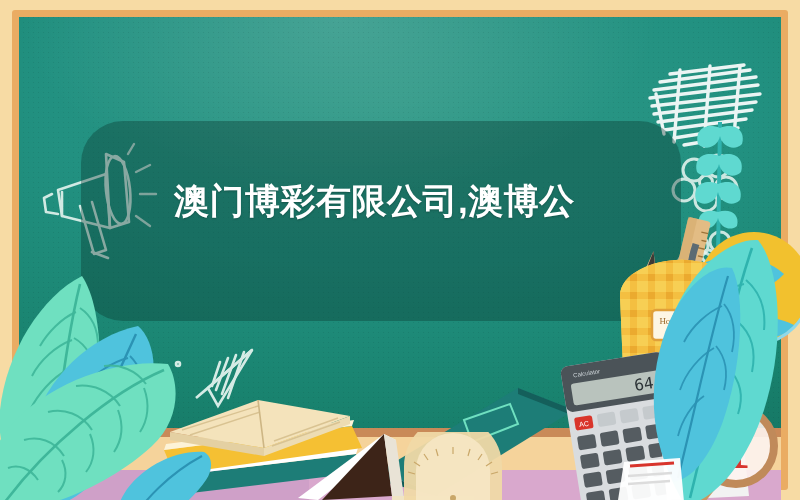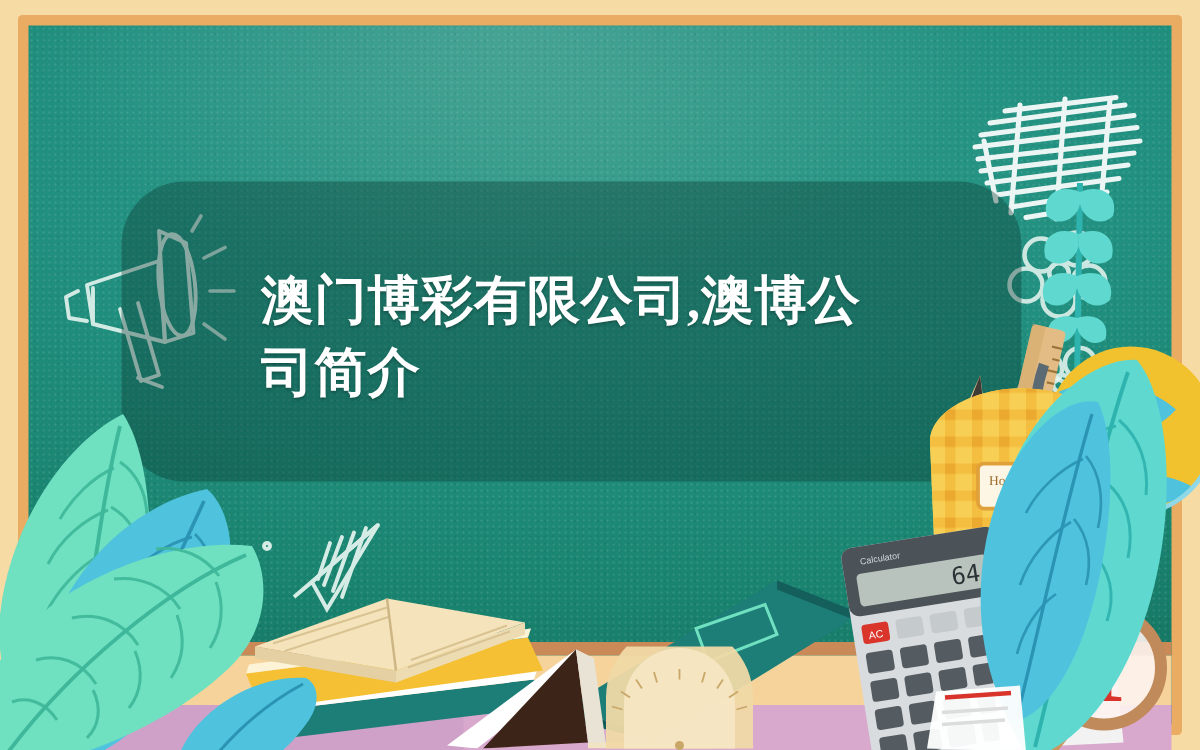--- a/index.html
+++ b/index.html
@@ -82,21 +82,21 @@
     position: absolute;
     left: 174px;
     top: 177px;
     width: 450px;
     color: #ffffff;
     font-size: 35px;
     line-height: 1.36;
     font-weight: 700;
     letter-spacing: .5px;
     text-shadow: 0 1px 2px rgba(0,0,0,.25);
-    font-family: Liberation Serif, serif;
+    font-family: Liberation Sans, sans-serif;
   }
 
   
   .ledge-dark {
     position: absolute;
     left: 19px; bottom: 63px;
     width: 762px; height: 9px;
     background: #c98a58;
   }
   .ledge-tan {
@@ -218,21 +218,20 @@
         <circle cx="36" cy="36" r="7"></circle>
         <circle cx="58" cy="30" r="6"></circle>
       </g>
     </svg>
   </div>
 
   <div class="dark-panel z4"></div>
 
   <div class="title z5">
     <div>澳门博彩有限公司,澳博公</div>
-    <div>司简介</div>
   </div>
 
   <div class="chalk paperplane z5">
     <svg width="180" height="80" viewBox="0 0 180 80">
       <g stroke="#eaf7f2" stroke-width="2.6" fill="none" stroke-linecap="round">
         <path d="M6 46 C18 28 40 26 44 40 C48 54 26 58 24 46 C22 34 44 26 66 34"></path>
         <path d="M96 58 L152 10 L118 66 L108 48 Z"></path>
         <path d="M152 10 L108 48"></path>
         <path d="M120 22 L112 46"></path>
           <path d="M128 18 L116 50"></path>

